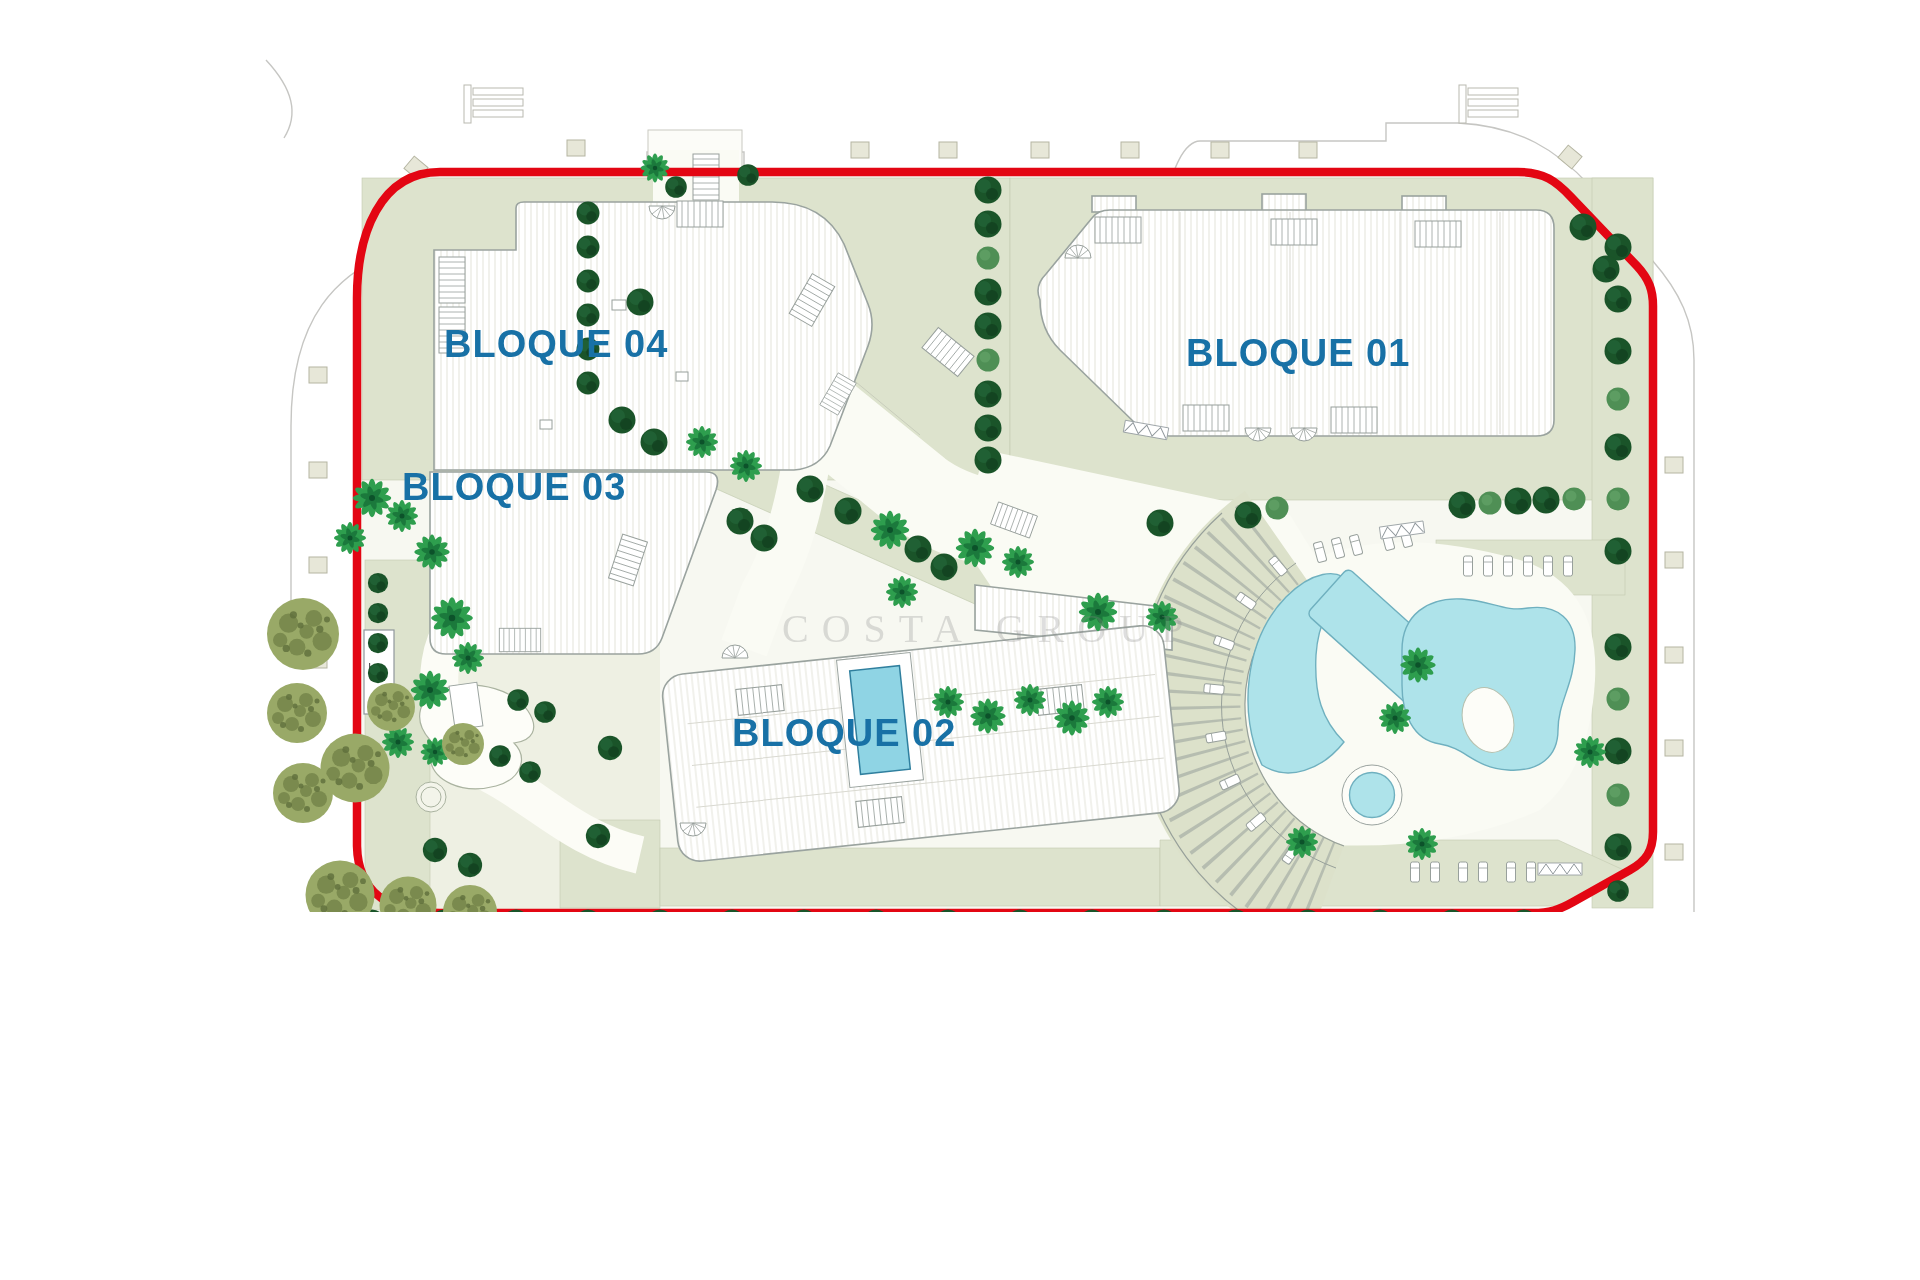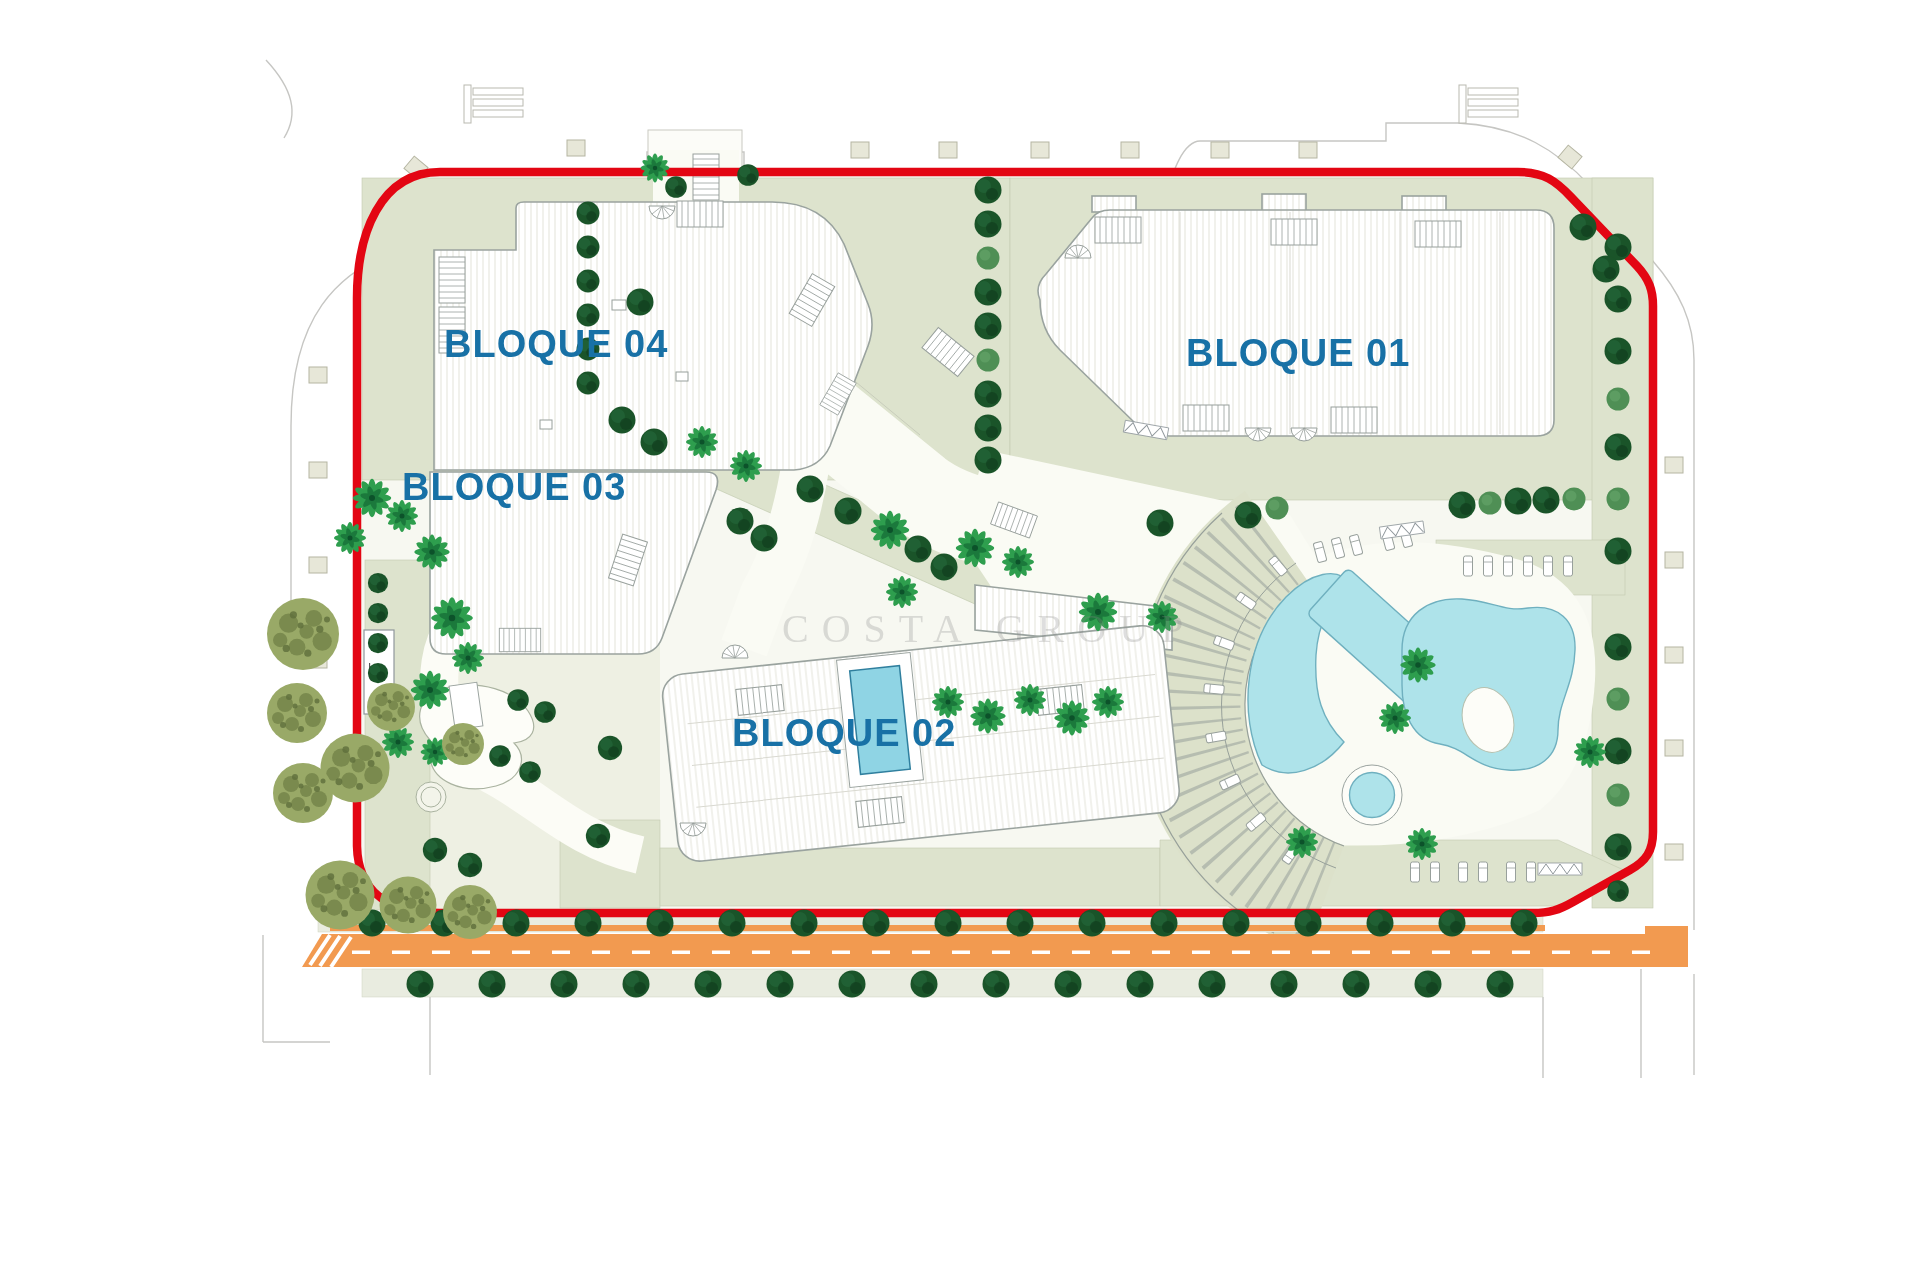--- a/index.html
+++ b/index.html
@@ -1,16 +1,16 @@
 <!DOCTYPE html>
 <html><head>
 <meta charset="utf-8">
 <style>
   html,body{margin:0;padding:0;background:#ffffff;}
-  .stage{width:1920px;height:1280px;position:relative;background:#ffffff;overflow:hidden;
+  .stage{width:1920px;height:912px;position:relative;background:#ffffff;overflow:hidden;
          font-family:"Liberation Sans", sans-serif;}
   svg{display:block}
   .ctx{stroke:#c6c6c3;stroke-width:1.4;fill:none}
   .bld{fill:url(#deck);stroke:#9aa39f;stroke-width:1.6}
   .bline{stroke:#d9d9d1;stroke-width:1;fill:none}
   .lbl{font-family:"Liberation Sans",sans-serif;font-weight:bold;font-size:38px;letter-spacing:1px}
   .ctxt{font-family:"Liberation Sans",sans-serif;font-size:14px;fill:#555;letter-spacing:1px}
   .wm{font-family:"Liberation Serif",serif;font-size:40px;letter-spacing:13px;fill:#8a8a8a;opacity:.28}
   .sage{fill:#dde3cd;stroke:#c2cab0;stroke-width:.6}
   .white{fill:#fafbf4}

